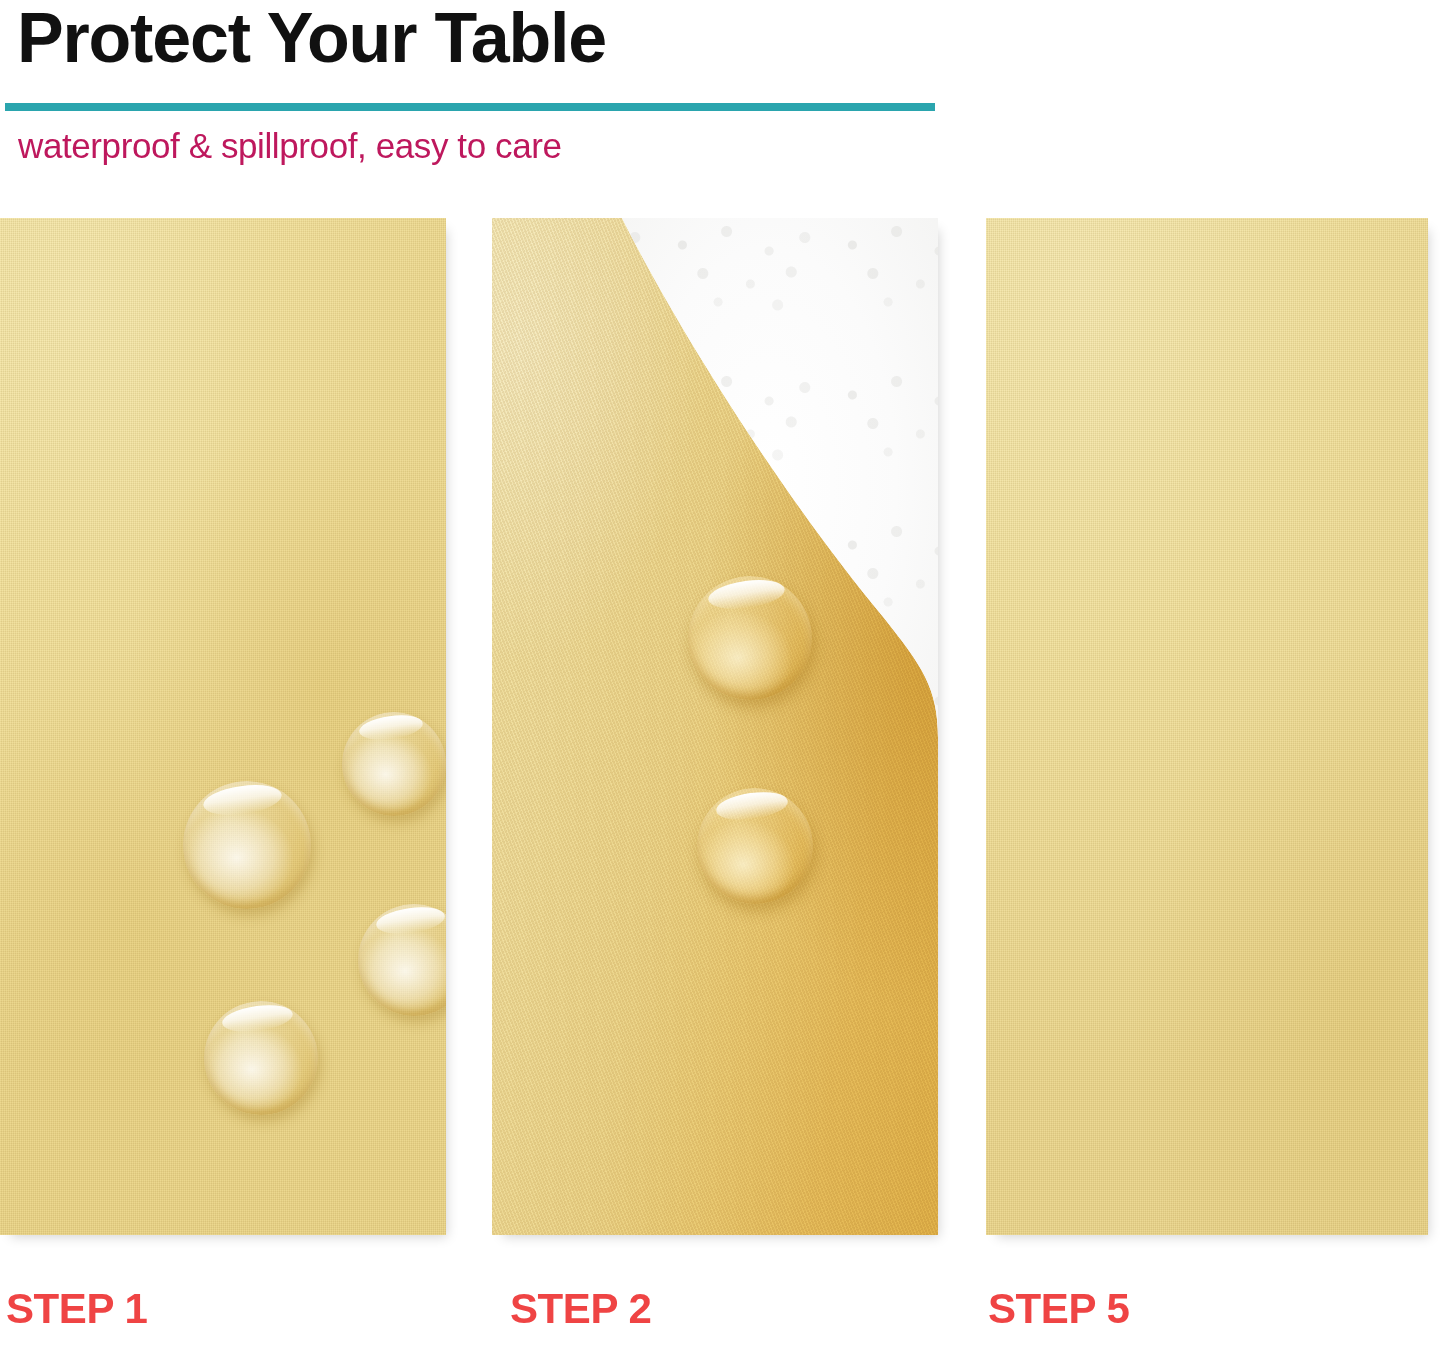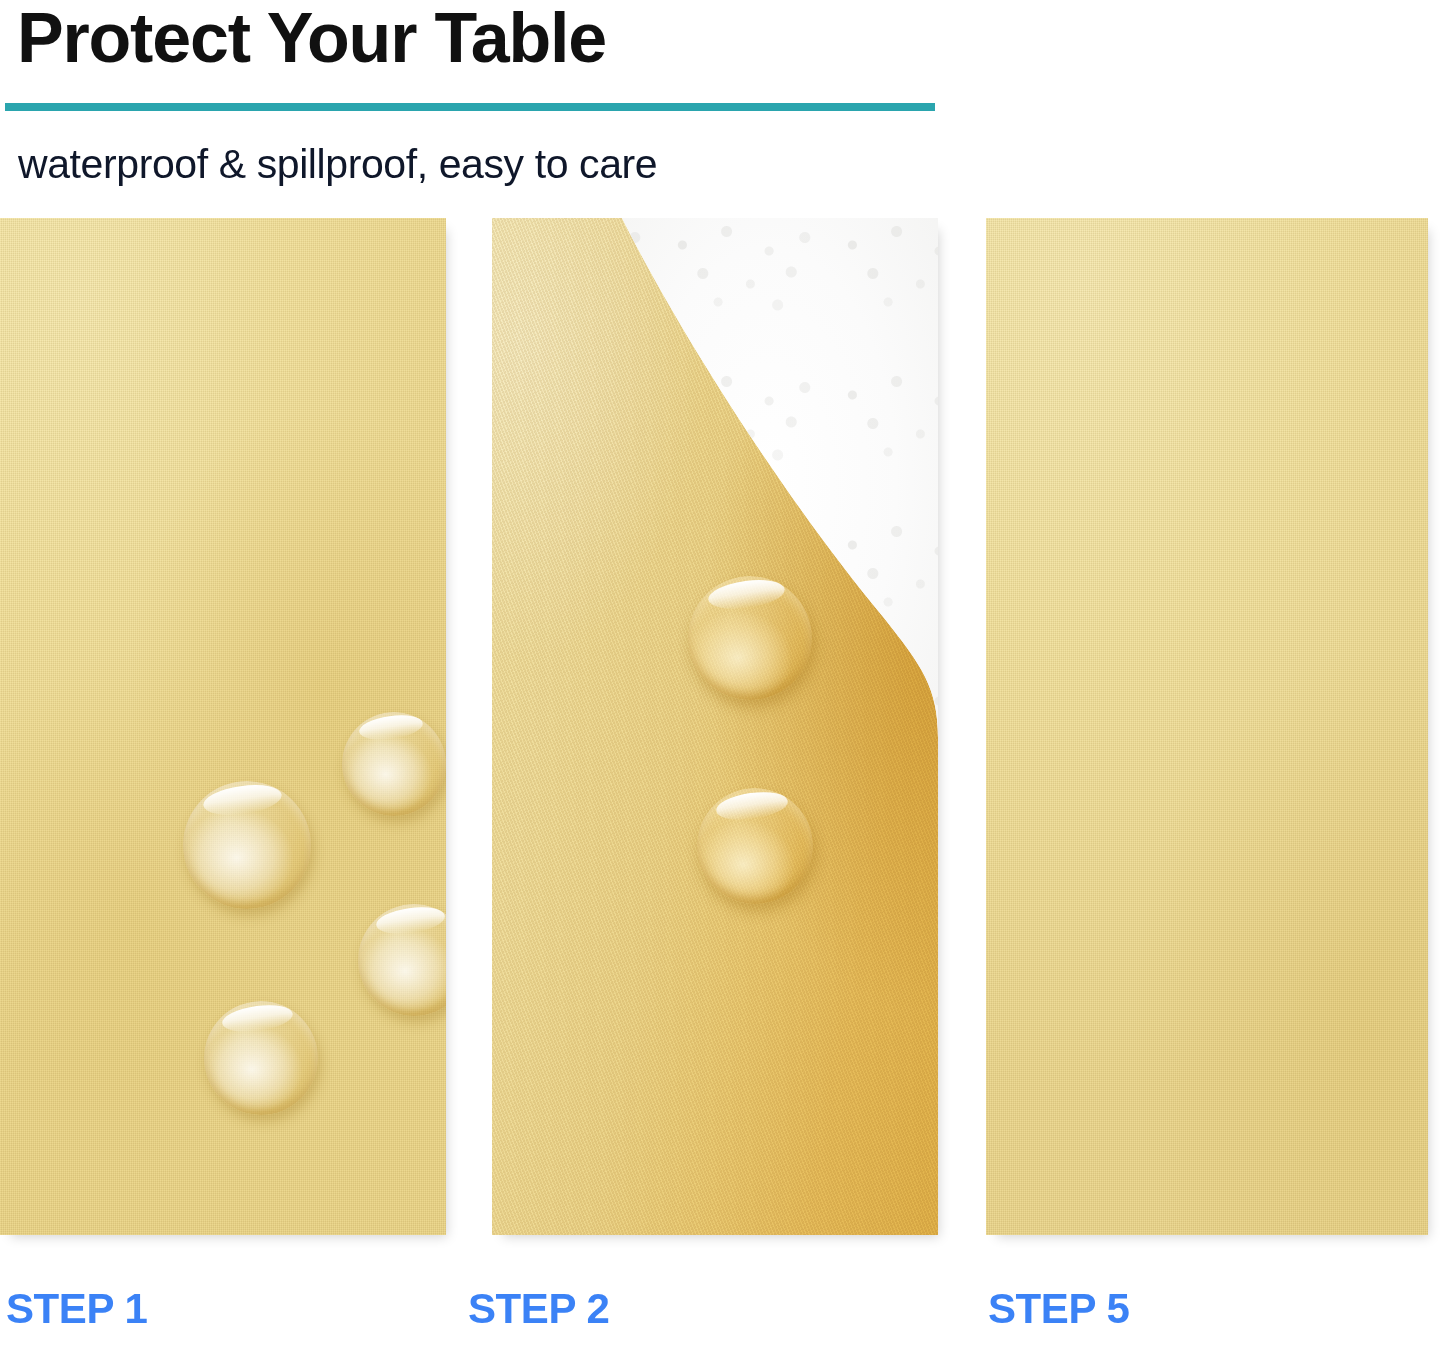--- a/index.html
+++ b/index.html
@@ -17,23 +17,23 @@
     font-size:70px;line-height:84px;font-weight:700;
     letter-spacing:-1.2px;color:#111111;white-space:nowrap;
   }
 
   #title-rule{
     position:absolute;left:5px;top:103px;width:930px;height:8px;
     background:#2aa5ae;
   }
 
   #subtitle{
-    position:absolute;left:18px;top:138px;
-    font-size:41px;line-height:52px;font-weight:400;
-    letter-spacing:-.4px;color:#0f172a;white-space:nowrap;
+    position:absolute;left:18px;top:120px;
+    font-size:35px;line-height:52px;font-weight:400;
+    letter-spacing:-.4px;color:#be185d;white-space:nowrap;
   }
 
   
   .panel{
     position:absolute;top:218px;height:1017px;overflow:hidden;
     box-shadow:6px 7px 11px -5px rgba(0,0,0,.17);
   }
   #panel-1{left:0px;width:446px;}
   #panel-2{left:492px;width:446px;}
   #panel-3{left:986px;width:442px;}
@@ -156,24 +156,24 @@
     box-shadow:
       inset 0 -6px 10px rgba(168,115,14,.36),
       inset 0 7px 11px rgba(255,248,215,.40),
       3px 8px 13px rgba(158,108,14,.32);
   }
 
   
   .step-label{
     position:absolute;top:1284px;
     font-size:42px;line-height:50px;font-weight:700;
-    letter-spacing:-.4px;color:#3b82f6;white-space:nowrap;
+    letter-spacing:-.4px;color:#ef4444;white-space:nowrap;
   }
   #step-label-1{left:6px;}
-  #step-label-2{left:468px;}
+  #step-label-2{left:510px;}
   #step-label-3{left:988px;}
 </style>
 </head>
 <body>
 
 <div id="header">
   <div id="page-title">Protect Your Table</div>
 
   <div id="title-rule"></div>
 

